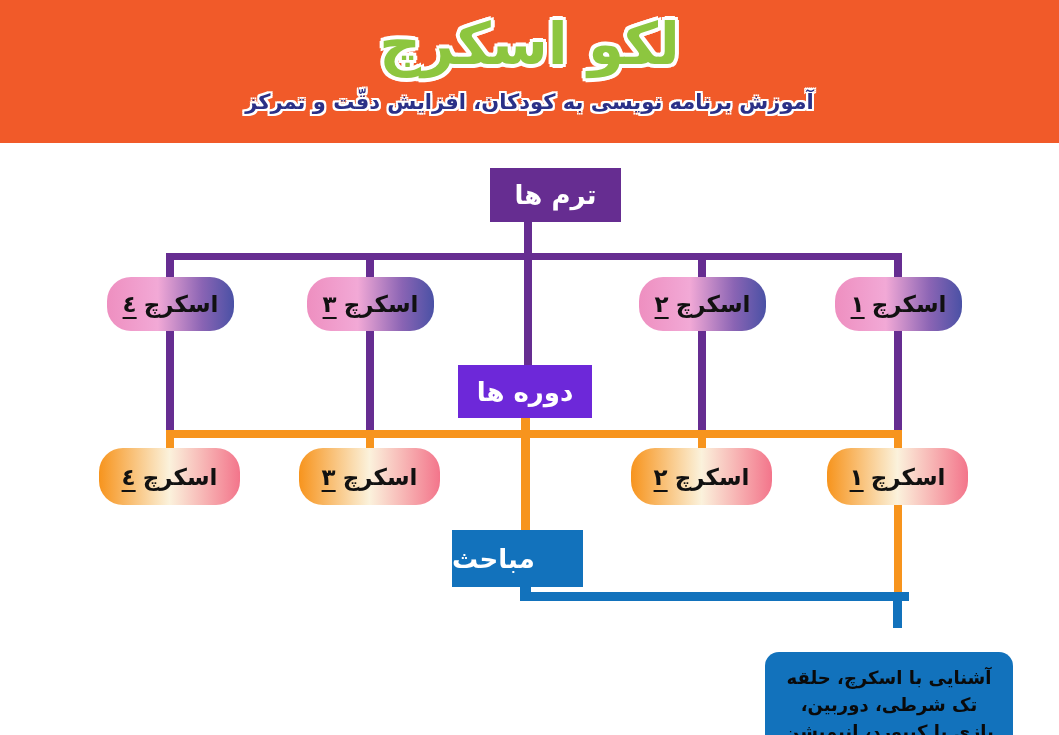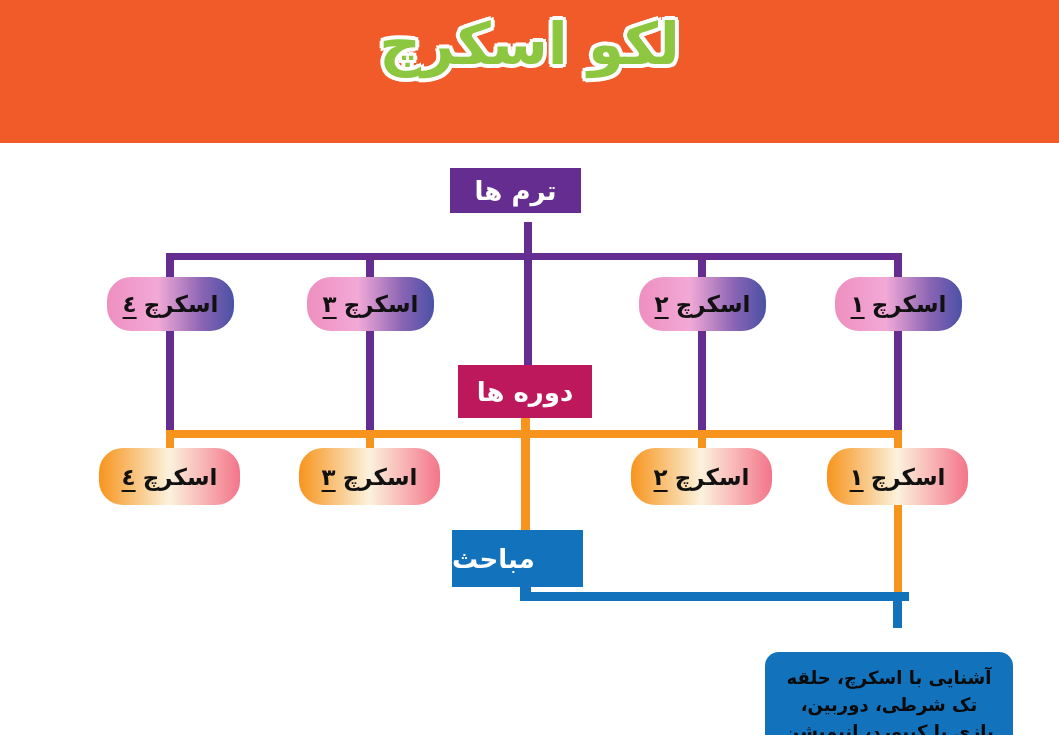--- a/index.html
+++ b/index.html
@@ -56,21 +56,21 @@
     z-index: 2;
     display: flex;
     align-items: center;
     justify-content: center;
     color: #ffffff;
     font-size: 26px;
     font-weight: bold;
     direction: rtl;
   }
   .cat-box.purple { background: #662D91; }
-  .cat-box.orange { background: #be185d; text-align: right; }
+  .cat-box.orange { background: #6d28d9; text-align: right; }
   .cat-box.blue   { background: #1272BC; justify-content: flex-end; }
 
   
   .node {
     position: absolute;
     z-index: 2;
     display: flex;
     align-items: center;
     justify-content: center;
     gap: 7px;
@@ -115,41 +115,42 @@
     margin-top: 25px;
   }
 </style>
 </head>
 <body>
 
 <div class="stage">
 
   <div class="header">
     <div class="title">لکو اسکرچ</div>
+    <div class="subtitle">آموزش برنامه نویسی به کودکان، افزایش دقّت و تمرکز</div>
   </div>
 
   <div class="line purple" style="left:524px; top:222px; width:8px; height:143px;"></div>
   <div class="line purple" style="left:166px; top:253px; width:736px; height:7px;"></div>
   <div class="line purple" style="left:894px; top:253px; width:8px; height:184px;"></div>
   <div class="line purple" style="left:698px; top:253px; width:8px; height:184px;"></div>
   <div class="line purple" style="left:366px; top:253px; width:8px; height:184px;"></div>
   <div class="line purple" style="left:166px; top:253px; width:8px; height:184px;"></div>
 
   <div class="line orange" style="left:166px; top:430px; width:736px; height:8px;"></div>
   <div class="line orange" style="left:521px; top:418px; width:9px; height:112px;"></div>
   <div class="line orange" style="left:166px; top:438px; width:8px; height:14px;"></div>
   <div class="line orange" style="left:366px; top:438px; width:8px; height:14px;"></div>
   <div class="line orange" style="left:698px; top:438px; width:8px; height:14px;"></div>
   <div class="line orange" style="left:894px; top:438px; width:8px; height:156px;"></div>
 
   <div class="line blue" style="left:520px; top:586px; width:11px; height:8px;"></div>
   <div class="line blue" style="left:520px; top:592px; width:389px; height:9px;"></div>
   <div class="line blue" style="left:893px; top:592px; width:9px; height:36px;"></div>
 
-  <div class="cat-box purple" style="left:450px; top:168px; width:131px; height:45px;">
+  <div class="cat-box purple" style="left:490px; top:168px; width:131px; height:54px;">
     <span>ترم ها</span>
   </div>
 
   <div class="cat-box orange" style="left:458px; top:365px; width:134px; height:53px;">
     <span>دوره ها</span>
   </div>
 
   <div class="cat-box blue" style="left:452px; top:530px; width:131px; height:57px;">
     <span>مباحث</span>
   </div>

